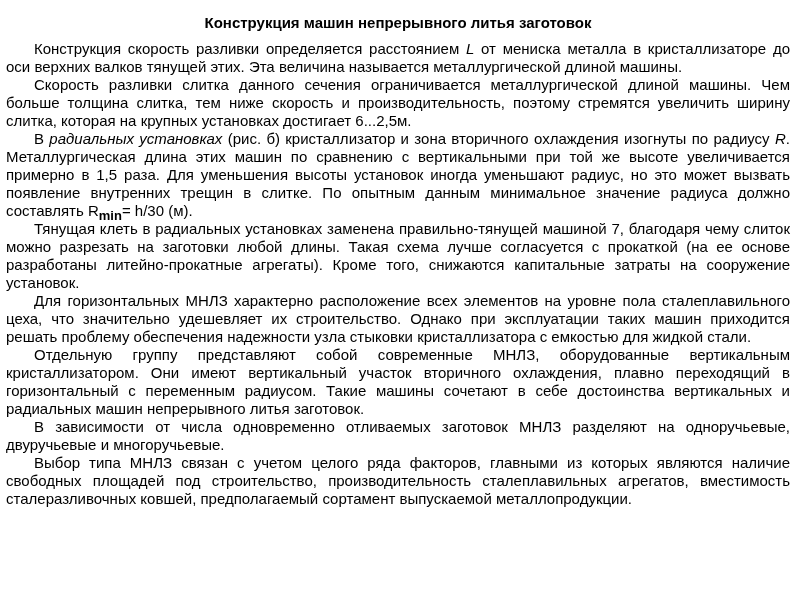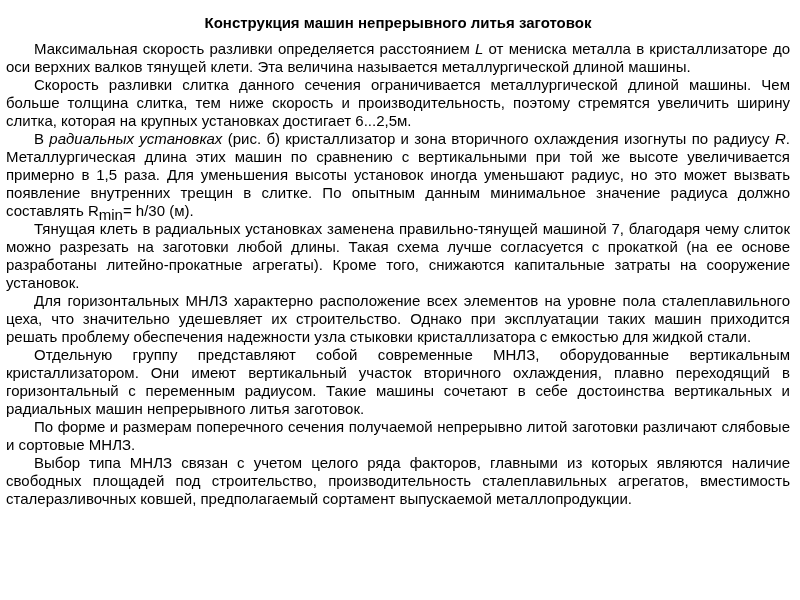--- a/index.html
+++ b/index.html
@@ -31,32 +31,33 @@
     font-size: 15px;
     line-height: 18px;
     margin: 0;
     text-align: justify;
     text-indent: 28px;
   }
   .para i {
     font-style: italic;
   }
   .para sub {
-    font-size: 15px;
+    font-size: 13px;
     line-height: 0;
+    font-weight: bold;
   }
 </style>
 </head>
 <body>
 
 <div class="page">
   <h1 class="title">Конструкция машин непрерывного литья заготовок</h1>
   <div class="body-text" id="paragraphs">
-      <p class="para"><span>Максимальная скорость разливки определяется расстоянием </span><i>L</i><span> от мениска металла в кристаллизаторе до оси верхних валков тянущей клети. Эта величина называется металлургической длиной машины.</span></p>
+      <p class="para"><span>Конструкция скорость разливки определяется расстоянием </span><i>L</i><span> от мениска металла в кристаллизаторе до оси верхних валков тянущей этих. Эта величина называется металлургической длиной машины.</span></p>
       <p class="para"><span>Скорость разливки слитка данного сечения ограничивается металлургической длиной машины. Чем больше толщина слитка, тем ниже скорость и производительность, поэтому стремятся увеличить ширину слитка, которая на крупных установках достигает 6...2,5м.</span></p>
       <p class="para"><span>В </span><i>радиальных установках</i><span> (рис. б) кристаллизатор и зона вторичного охлаждения изогнуты по радиусу </span><i>R</i><span>. Металлургическая длина этих машин по сравнению с вертикальными при той же высоте увеличивается примерно в 1,5 раза. Для уменьшения высоты установок иногда уменьшают радиус, но это может вызвать появление внутренних трещин в слитке. По опытным данным минимальное значение радиуса должно составлять R</span><sub>min</sub><span>= h/30 (м).</span></p>
       <p class="para"><span>Тянущая клеть в радиальных установках заменена правильно-тянущей машиной 7, благодаря чему слиток можно разрезать на заготовки любой длины. Такая схема лучше согласуется с прокаткой (на ее основе разработаны литейно-прокатные агрегаты). Кроме того, снижаются капитальные затраты на сооружение установок.</span></p>
       <p class="para"><span>Для горизонтальных МНЛЗ характерно расположение всех элементов на уровне пола сталеплавильного цеха, что значительно удешевляет их строительство. Однако при эксплуатации таких машин приходится решать проблему обеспечения надежности узла стыковки кристаллизатора с емкостью для жидкой стали.</span></p>
       <p class="para"><span>Отдельную группу представляют собой современные МНЛЗ, оборудованные вертикальным кристаллизатором. Они имеют вертикальный участок вторичного охлаждения, плавно переходящий в горизонтальный с переменным радиусом. Такие машины сочетают в себе достоинства вертикальных и радиальных машин непрерывного литья заготовок.</span></p>
-      <p class="para"><span>По форме и размерам поперечного сечения получаемой непрерывно литой заготовки различают слябовые и сортовые МНЛЗ.</span></p>
+      <p class="para"><span>В зависимости от числа одновременно отливаемых заготовок МНЛЗ разделяют на одноручьевые, двуручьевые и многоручьевые.</span></p>
       <p class="para"><span>Выбор типа МНЛЗ связан с учетом целого ряда факторов, главными из которых являются наличие свободных площадей под строительство, производительность сталеплавильных агрегатов, вместимость сталеразливочных ковшей, предполагаемый сортамент выпускаемой металлопродукции.</span></p>
     </div>
 </div>
 
 </body></html>

